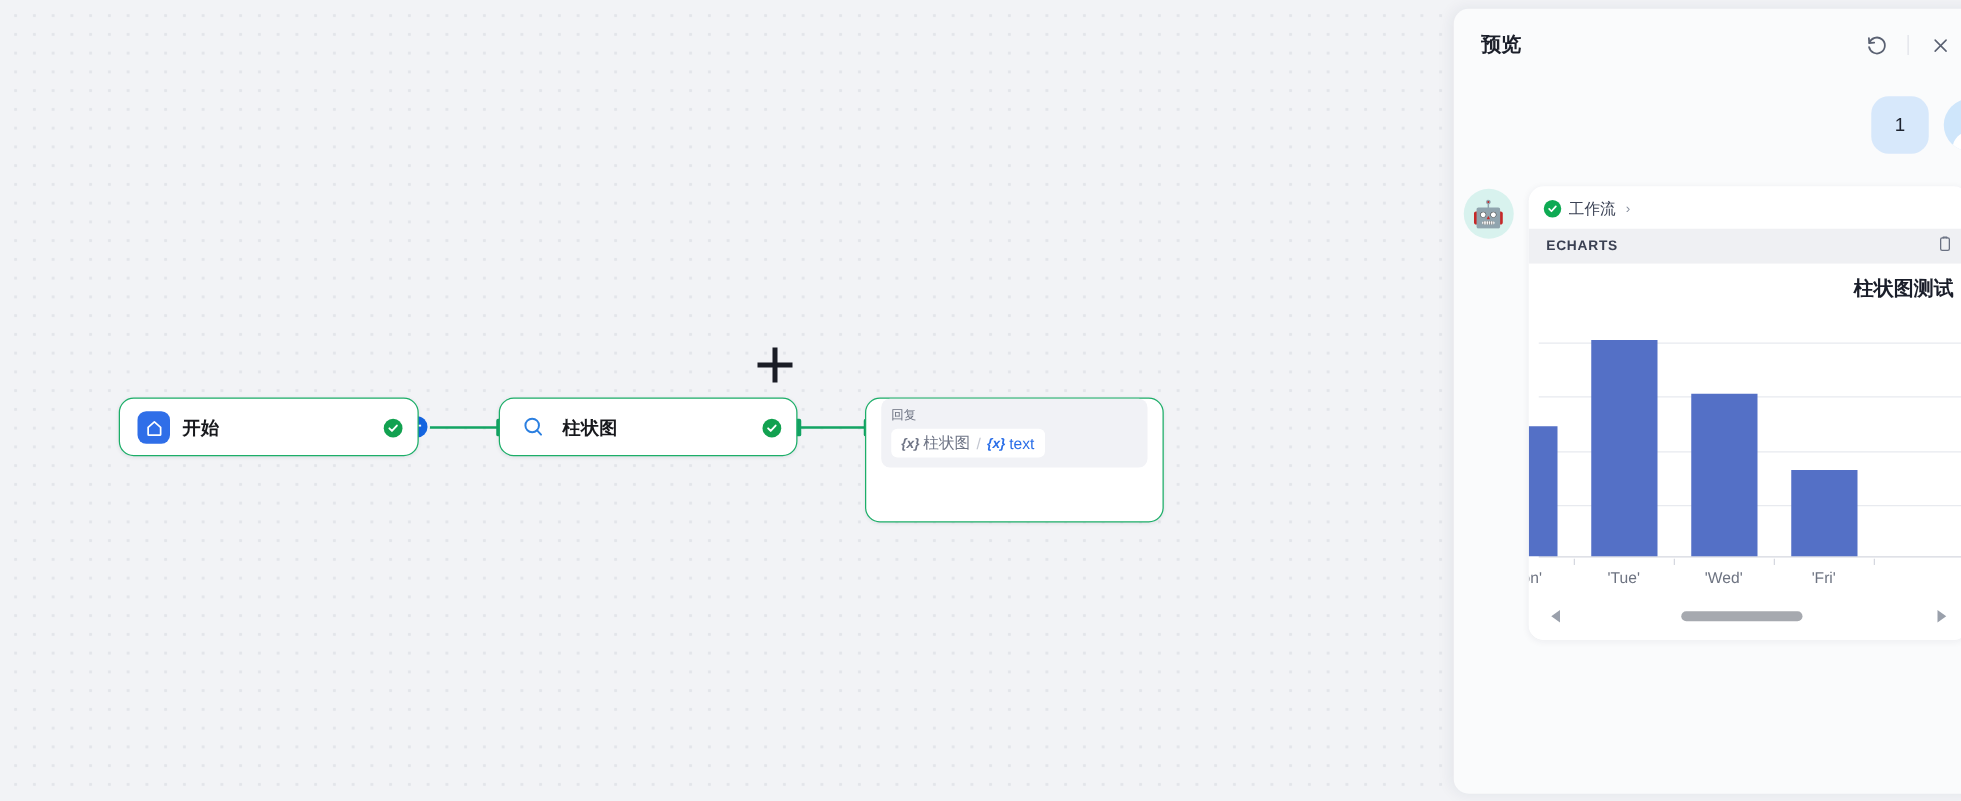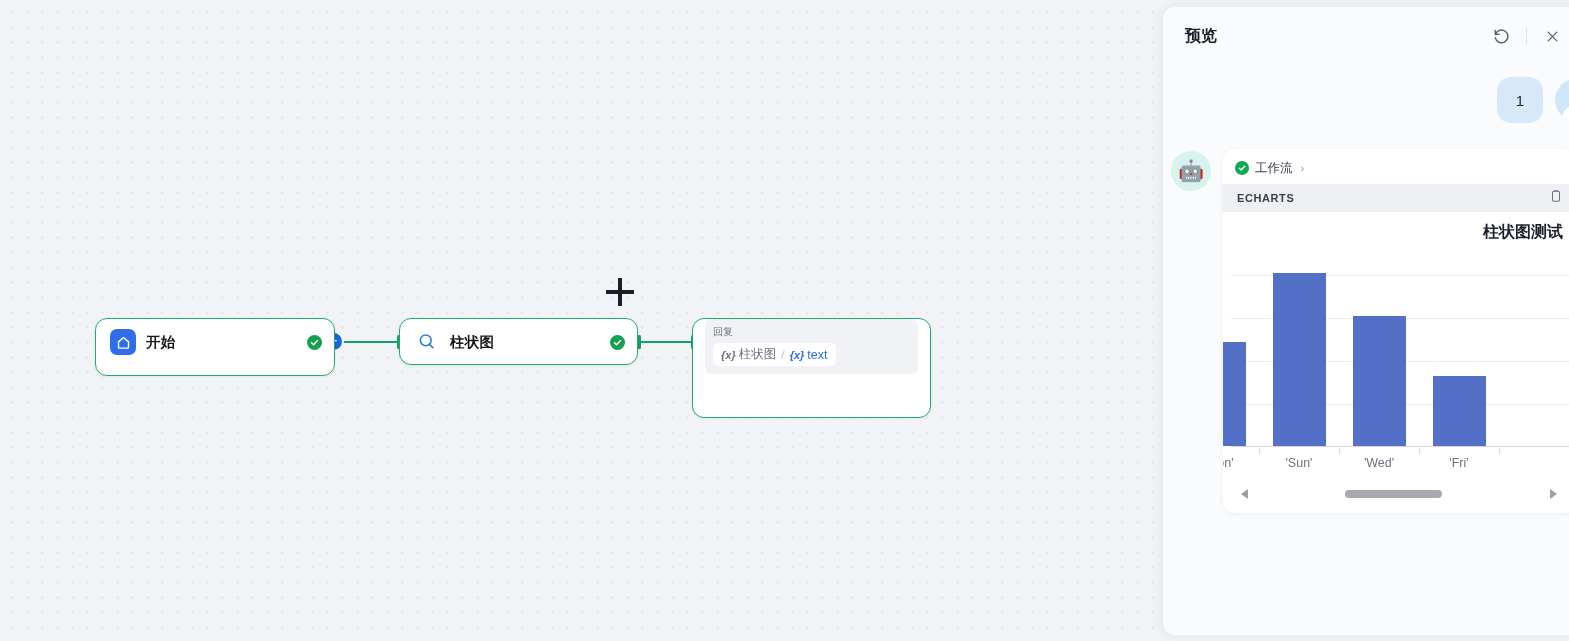--- a/index.html
+++ b/index.html
@@ -410,21 +410,21 @@
   <div class="canvas">
 
     <div class="conn" style="left:340px; top:341px; width:60px;"></div>
     <div class="handle" style="left:397px; top:335px;"></div>
     <div class="plus-btn" style="left:325px; top:333px;">+</div>
 
     <div class="handle" style="left:636px; top:335px;"></div>
     <div class="conn" style="left:640px; top:341px; width:55px;"></div>
     <div class="handle" style="left:691px; top:335px;"></div>
 
-    <div class="node" style="left:95px; top:318px; width:240px; height:58px;">
+    <div class="node" style="left:95px; top:318px; width:240px; height:47px;">
       <div class="node-head">
         <div class="node-icon blue">
           <svg width="15" height="15" viewBox="0 0 24 24" fill="none" stroke="#ffffff" stroke-width="2.2" stroke-linecap="round" stroke-linejoin="round">
             <path d="M4 11 L12 4 L20 11 V20 a1 1 0 0 1 -1 1 H5 a1 1 0 0 1 -1 -1 Z"></path>
           </svg>
         </div>
         <span class="node-title">开始</span>
         <span class="node-status">
           <svg width="9" height="9" viewBox="0 0 24 24" fill="none" stroke="#ffffff" stroke-width="4" stroke-linecap="round" stroke-linejoin="round">
             <path d="M4 12.5 L9.5 18 L20 6.5"></path>
@@ -549,21 +549,21 @@
                     </div>
                     <div class="bar-col" style="left: 129.5px; width: 53px; height: 129.545px;">
                       <div class="bar-rect" style="height: 129.545px; background: rgb(84, 112, 198);"></div>
                     </div>
                     <div class="bar-col" style="left: 209.5px; width: 53px; height: 69.0909px;">
                       <div class="bar-rect" style="height: 69.0909px; background: rgb(84, 112, 198);"></div>
                     </div>
                   </div>
                 <div id="ticks">
                     <div class="tick-label" style="left: -44px; width: 80px;">'Mon'</div>
-                    <div class="tick-label" style="left: 36px; width: 80px;">'Sun'</div>
+                    <div class="tick-label" style="left: 36px; width: 80px;">'Tue'</div>
                     <div class="tick-mark" style="left: 36px;"></div>
                     <div class="tick-label" style="left: 116px; width: 80px;">'Wed'</div>
                     <div class="tick-mark" style="left: 116px;"></div>
                     <div class="tick-label" style="left: 196px; width: 80px;">'Fri'</div>
                     <div class="tick-mark" style="left: 196px;"></div>
                     <div class="tick-mark" style="left: 276px;"></div>
                   </div>
               </div>
             </div>
 

